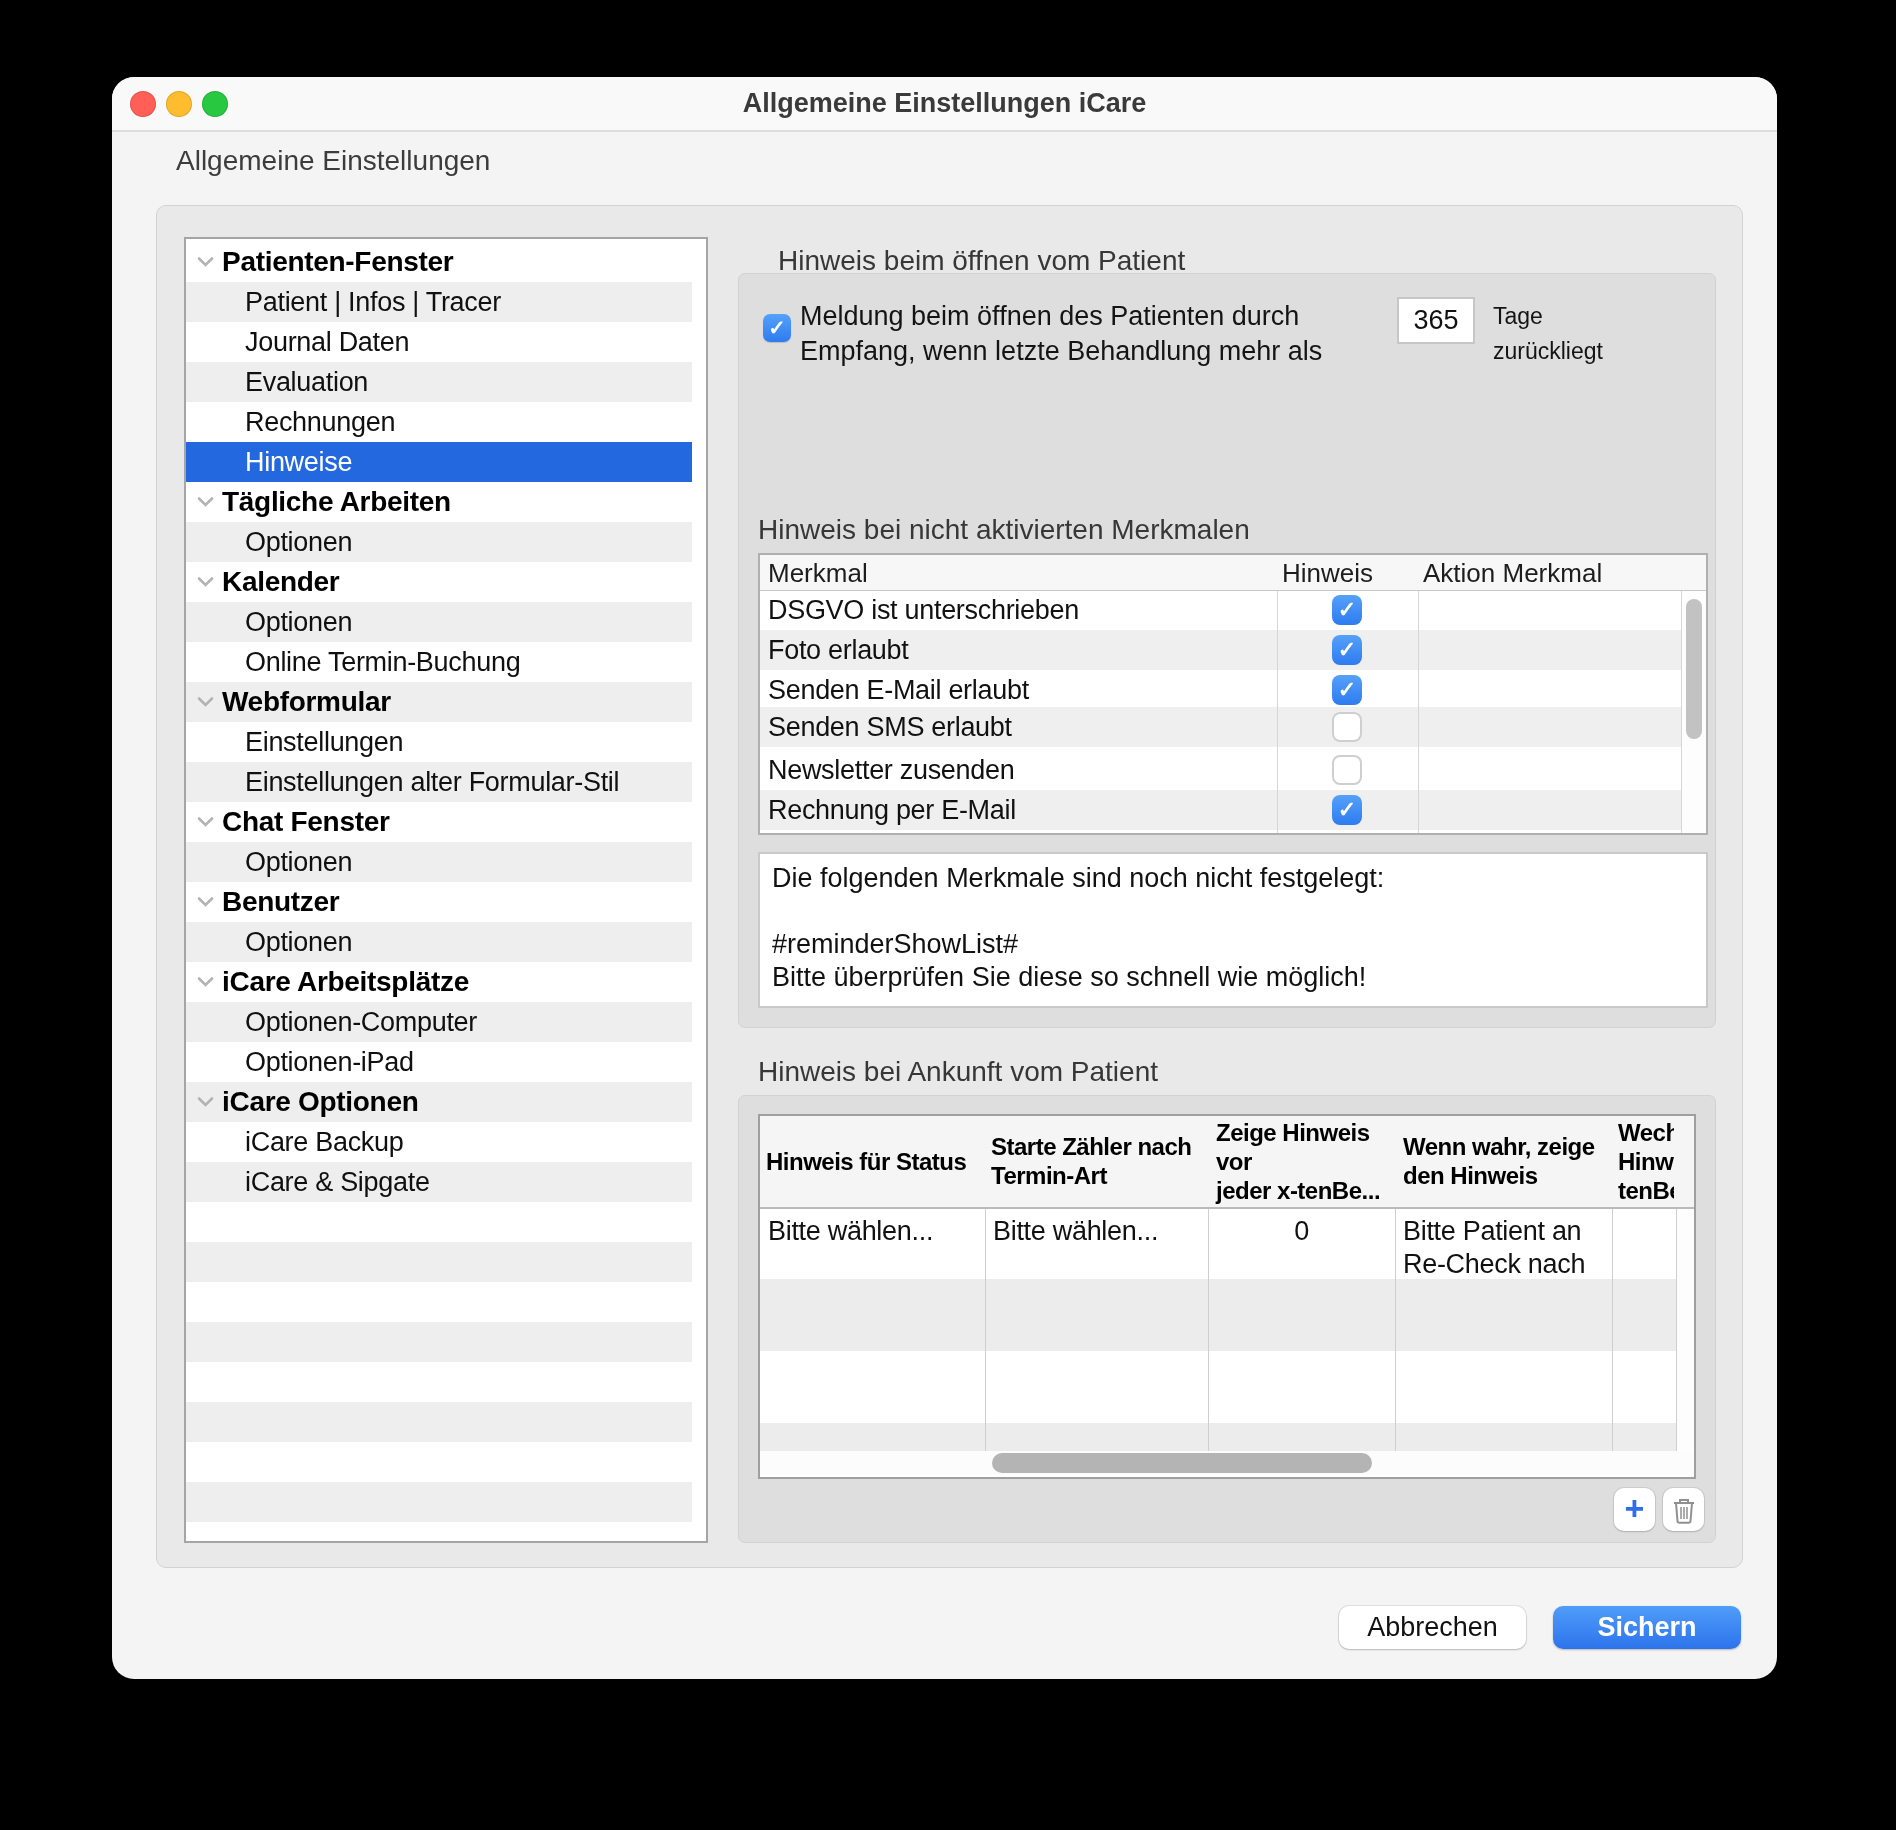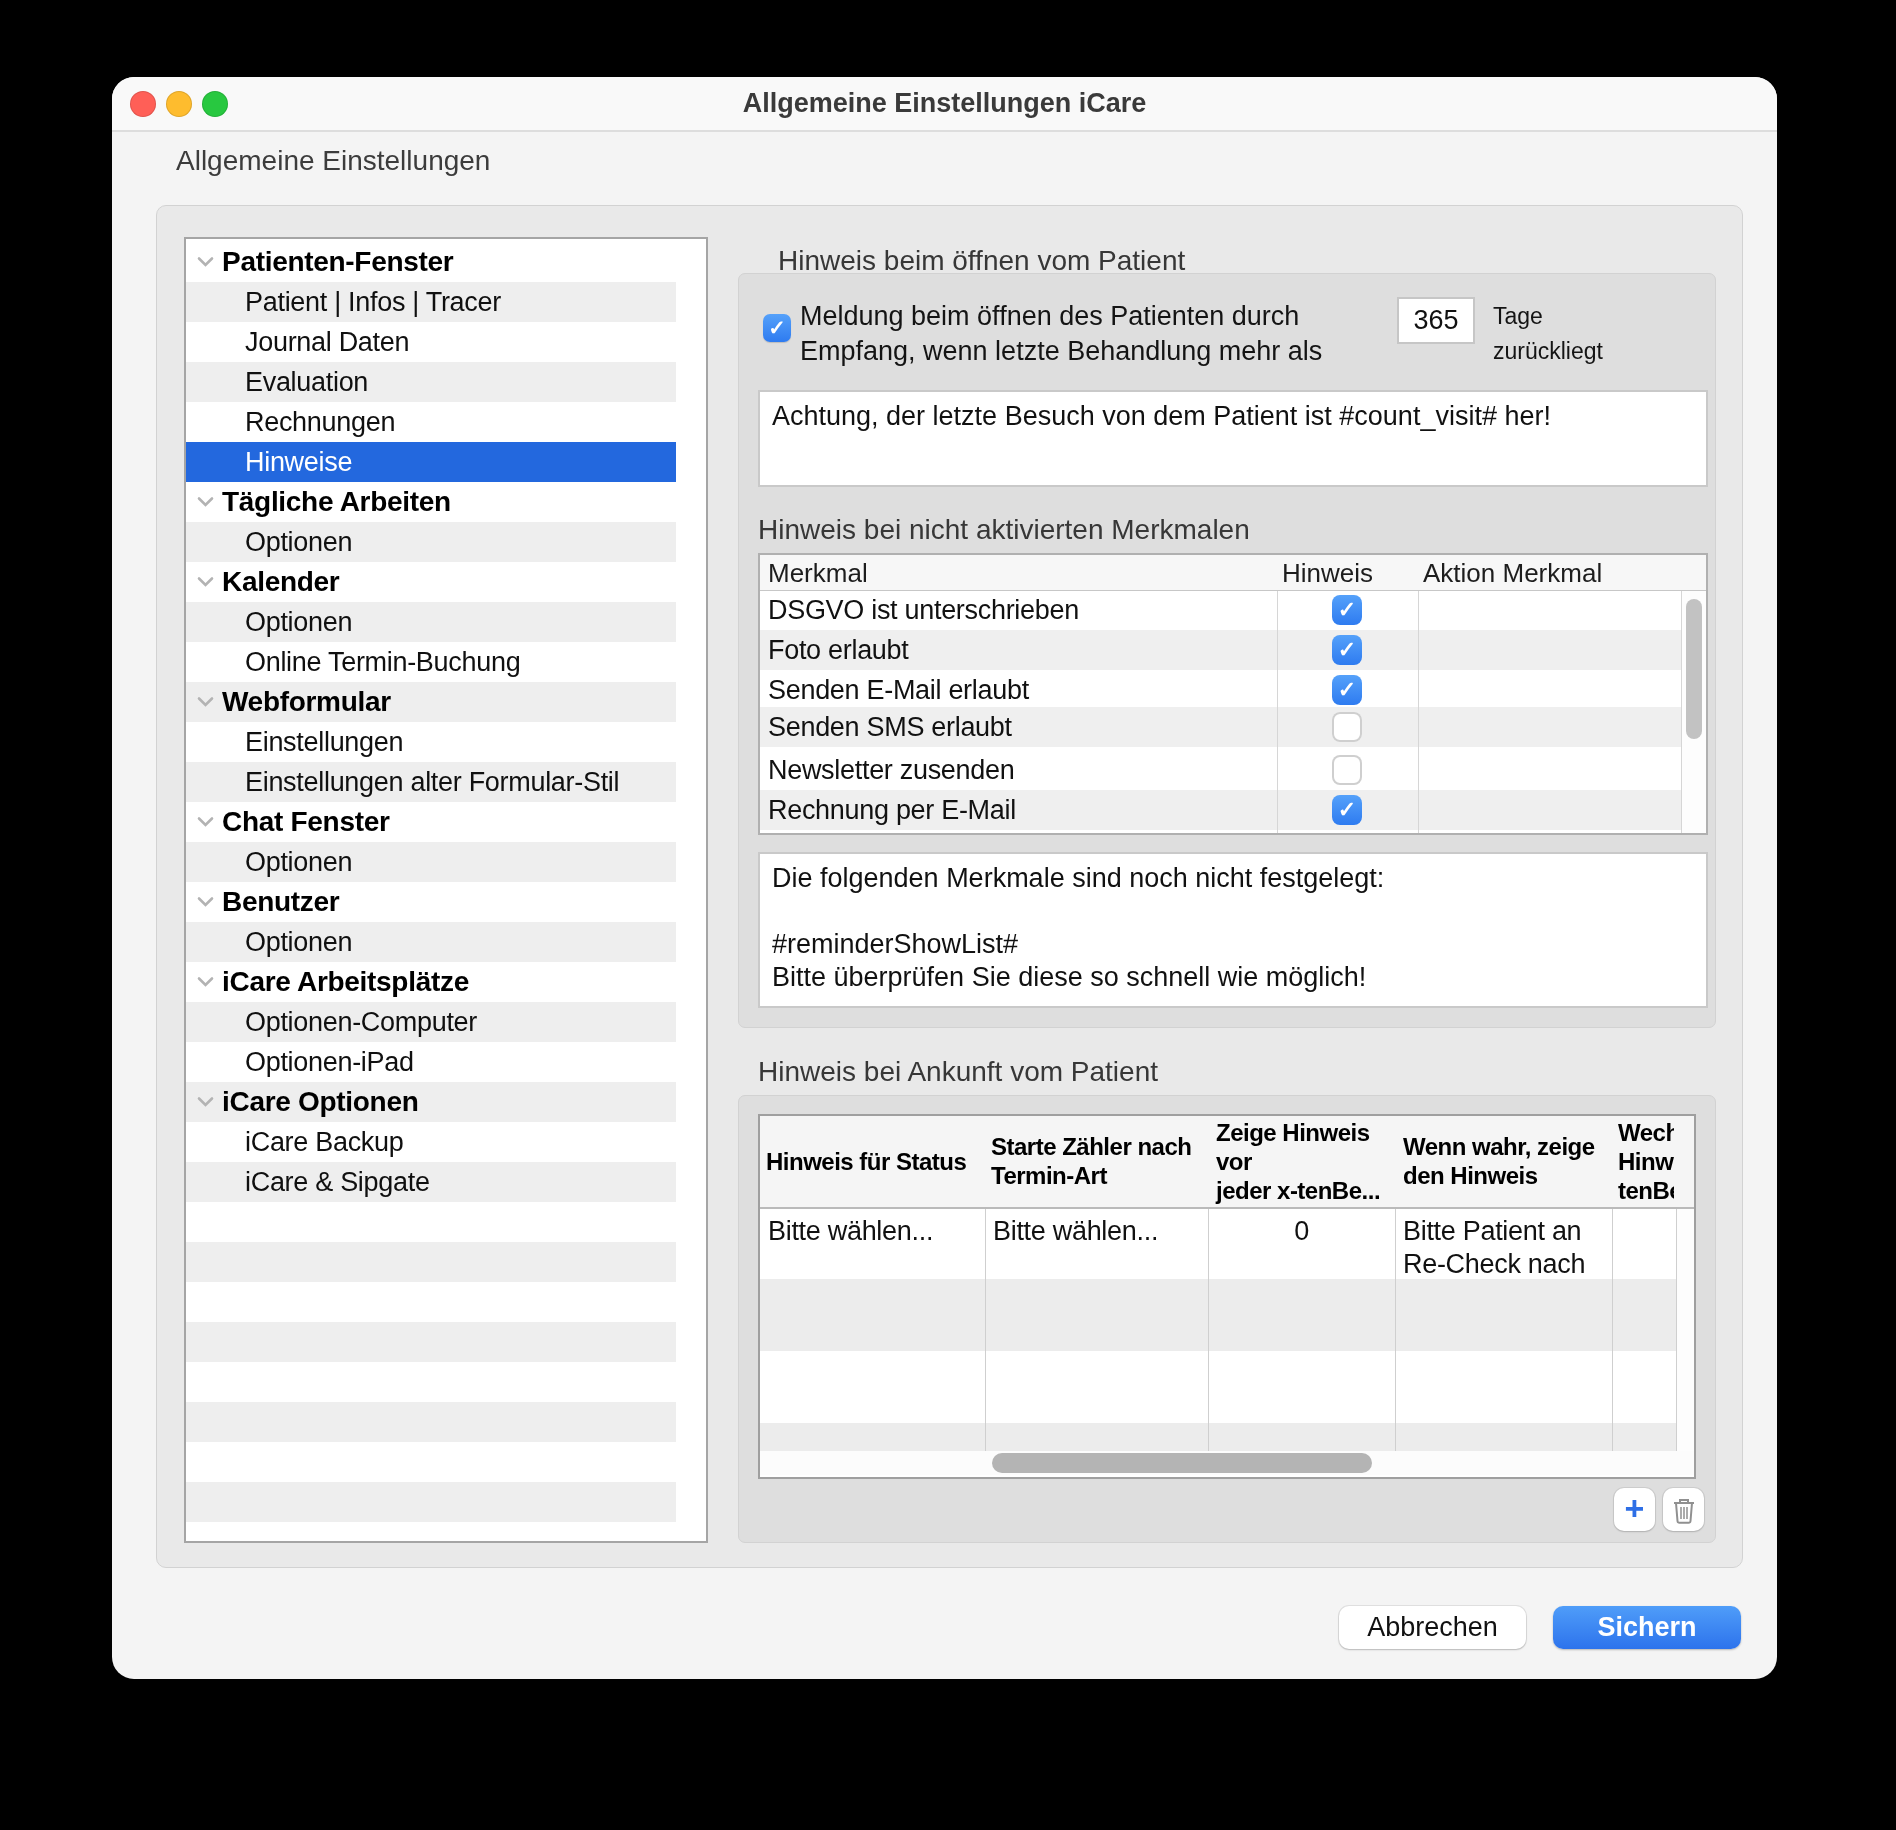--- a/index.html
+++ b/index.html
@@ -20,21 +20,21 @@
   .light.green{left:90px;background:#28c840;}
 
   .outer-label{position:absolute;left:64px;top:68px;font-size:28px;color:#3c3c3c;}
 
   .groupbox{position:absolute;left:44px;top:128px;width:1587px;height:1363px;
             background:#e9e9e9;border:1px solid #d2d2d2;border-radius:10px;box-sizing:border-box;}
 
   
   .sidebar{position:absolute;left:72px;top:160px;width:524px;height:1306px;background:#fff;
            border:2px solid #a5a5a5;box-sizing:border-box;overflow:hidden;}
-  .srow{position:absolute;left:0;width:490px;height:40px;}
+  .srow{position:absolute;left:0;width:490px;height:40px;padding-left:16px;}
   .srow.alt{background:#eeeeee;}
   .srow.sel{background:#2368de;}
   .srow .chev{position:absolute;left:11px;top:50%;transform:translateY(-50%);line-height:0;}
   .glabel{position:absolute;left:36px;top:50%;transform:translateY(-50%);
           font-weight:700;font-size:28px;color:#000;white-space:nowrap;letter-spacing:-.3px;}
   .clabel{position:absolute;left:59px;top:50%;transform:translateY(-50%);
           font-size:27px;color:#101010;white-space:nowrap;letter-spacing:-.3px;}
   .sel .clabel{color:#fff;}
 
   
@@ -237,21 +237,20 @@
   <div class="checkbox" id="main-cb">✓</div>
   <div class="cb-label">
     <div>Meldung beim öffnen des Patienten durch</div>
     <div>Empfang, wenn letzte Behandlung mehr als</div>
   </div>
   <input class="days-input" value="365" style="">
   <div class="days-label">
     <div>Tage</div>
     <div>zurückliegt</div>
   </div>
-  <div class="textbox" id="ta1">Achtung, der letzte Besuch von dem Patient ist #count_visit# her!</div>
 
   <div class="sec-header" style="left:646px;top:437px;">Hinweis bei nicht aktivierten Merkmalen</div>
   <div class="t1" id="feature-table">
     <div class="t1-gutter"></div>
     <div id="t1-body">
         <div class="trow" style="top: 35px;"><span class="mlabel">DSGVO ist unterschrieben</span><div class="row-cb on">✓</div><span></span></div>
         <div class="trow alt" style="top: 75px;"><span class="mlabel">Foto erlaubt</span><div class="row-cb on">✓</div><span></span></div>
         <div class="trow" style="top: 115px;"><span class="mlabel">Senden E-Mail erlaubt</span><div class="row-cb on">✓</div><span></span></div>
         <div class="trow alt" style="top: 139px; margin-top: 13px;"><span class="mlabel">Senden SMS erlaubt</span><div class="row-cb off"></div><span></span></div>
         <div class="trow" style="top: 195px;"><span class="mlabel">Newsletter zusenden</span><div class="row-cb off"></div><span></span></div>

